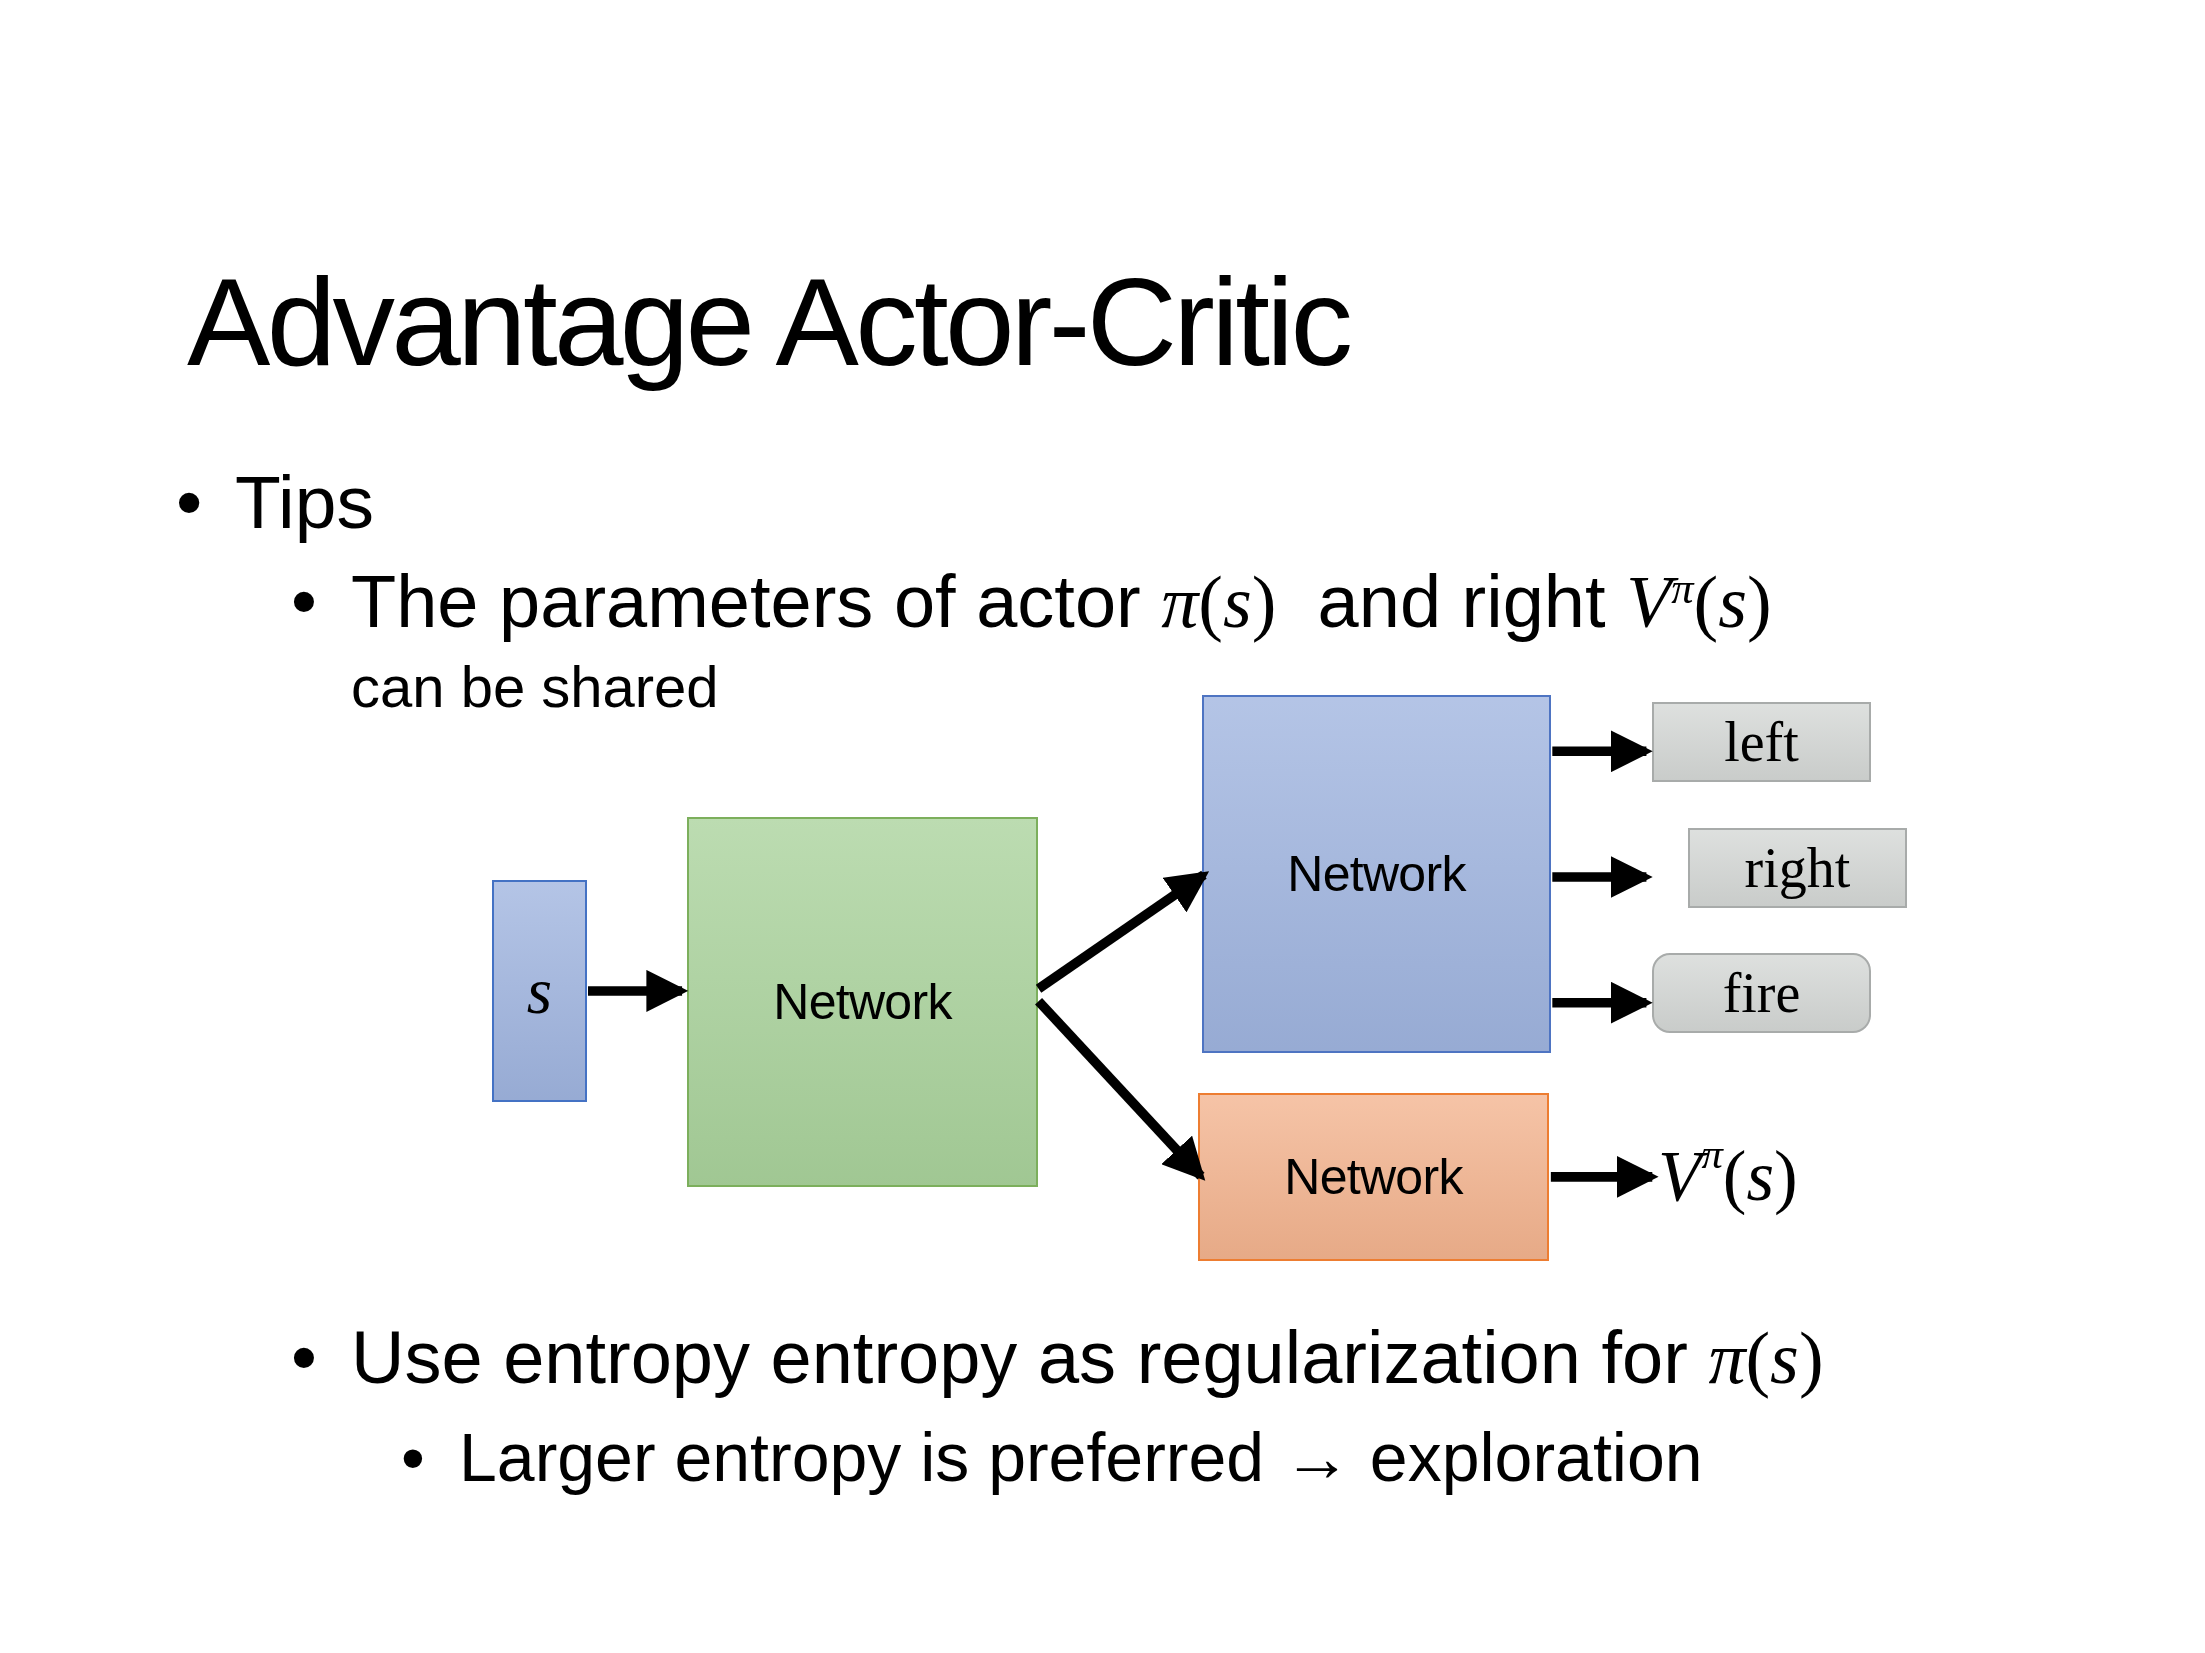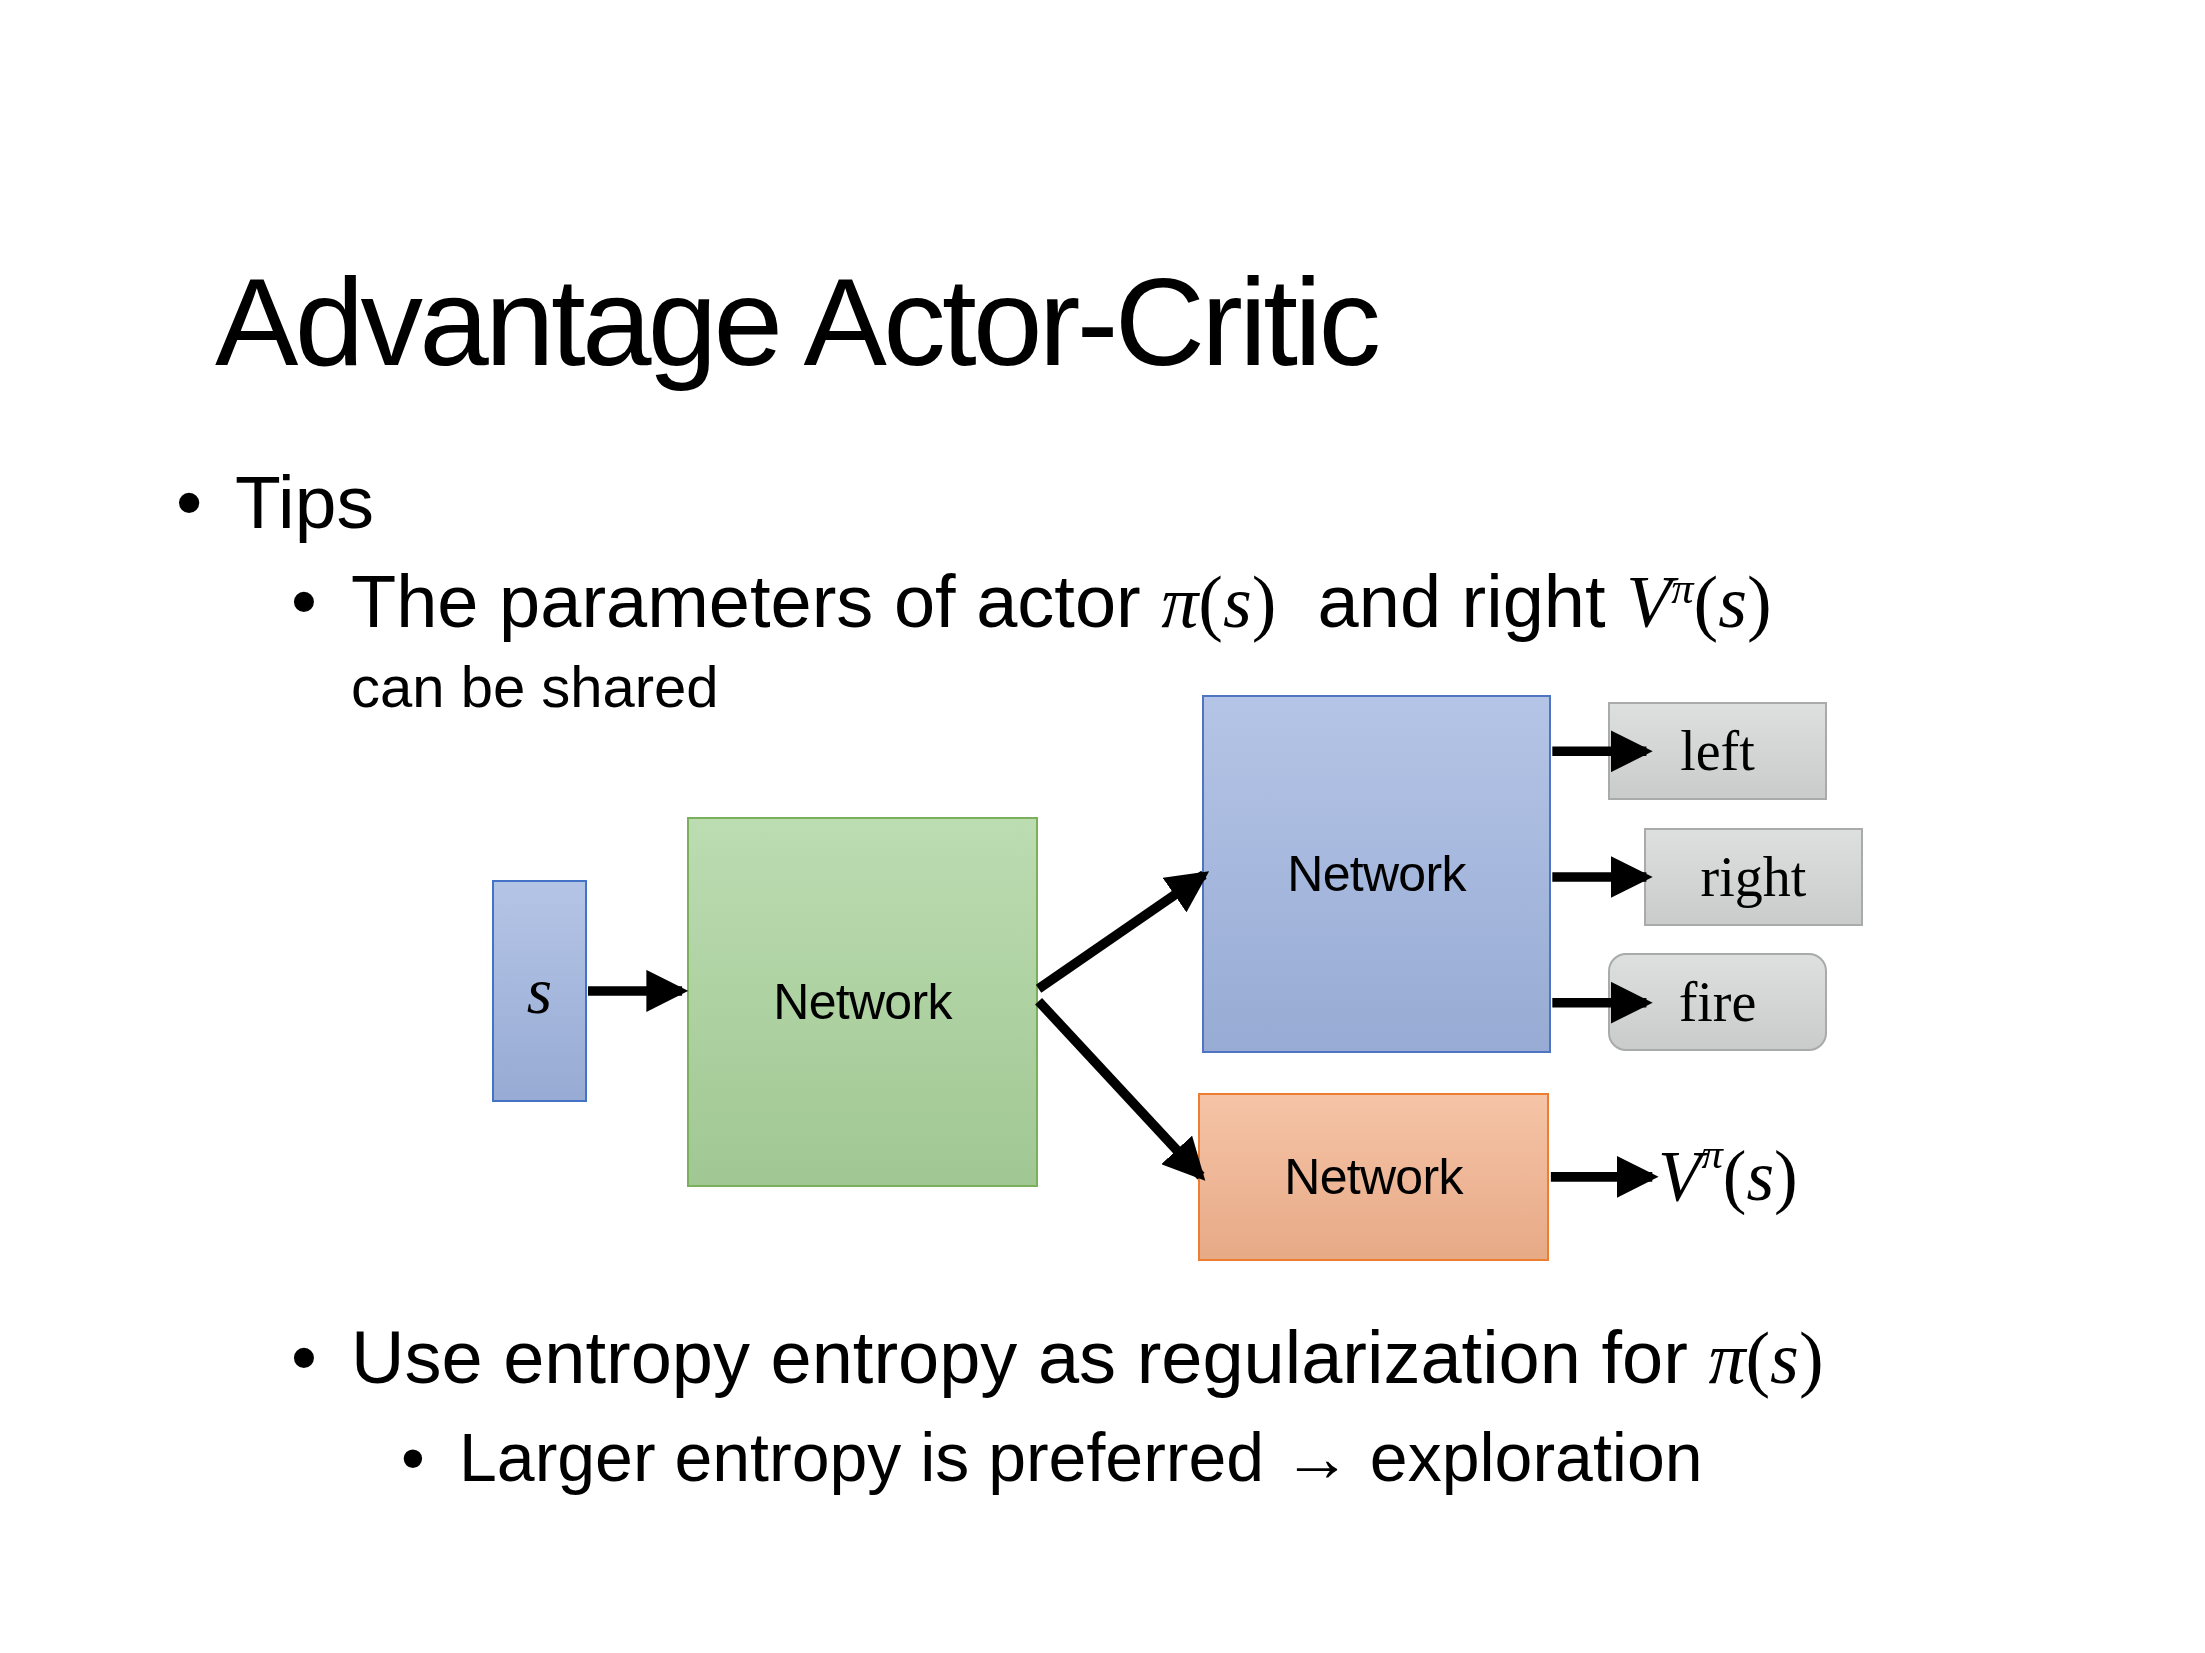--- a/index.html
+++ b/index.html
@@ -11,21 +11,20 @@
     font-family:"Liberation Sans",sans-serif;
     color:#000;
   }
   
   .abs{position:absolute;white-space:pre;}
   .title{
     left:187px;top:175px;
     font-size:125px;line-height:1;
     letter-spacing:-3.7px;
     font-weight:300;
-    margin-left:28px;
   }
   .bullet-line{display:flex;align-items:baseline;line-height:1.25;}
   .dot{display:inline-block;flex:0 0 auto;}
   .line-tips   {left:176px;top:456px; font-size:75px;}
   .line-tips .dot{width:59px;}
   .line-shared1{left:291px;top:556px; font-size:74px;}
   .line-shared1 .dot{width:60px;}
   .line-shared2{left:351px;top:651px; font-size:58px;}
   .line-entropy{left:291px;top:1312px;font-size:74px;}
   .line-entropy .dot{width:60px;}
@@ -56,21 +55,21 @@
   .actor-box{
     left:1202px;top:695px;width:349px;height:358px;
     background-color:var(--actor-fill);border:2.2px solid var(--actor-border);
   }
   .critic-box{
     left:1198px;top:1093px;width:351px;height:168px;
     background-color:var(--critic-fill);border:2.2px solid var(--critic-border);
   }
   .network-label{font-size:50px;letter-spacing:-0.7px;}
   .action-box{
-    left:1608px;width:219px;height:98px;
+    left:1652px;width:219px;height:80px;
     background-color:var(--action-fill);border:2.2px solid var(--action-border);
     font-family:"Liberation Serif",serif;font-size:56px;
   }
   .action-left {top:702px;}
   .action-right{top:828px;margin-left:36px;}
   .action-fire {top:953px;border-radius:18px;}
   .critic-output{
     left:1658px;top:1103px;height:147px;
     display:flex;align-items:center;
     font-size:71px;

